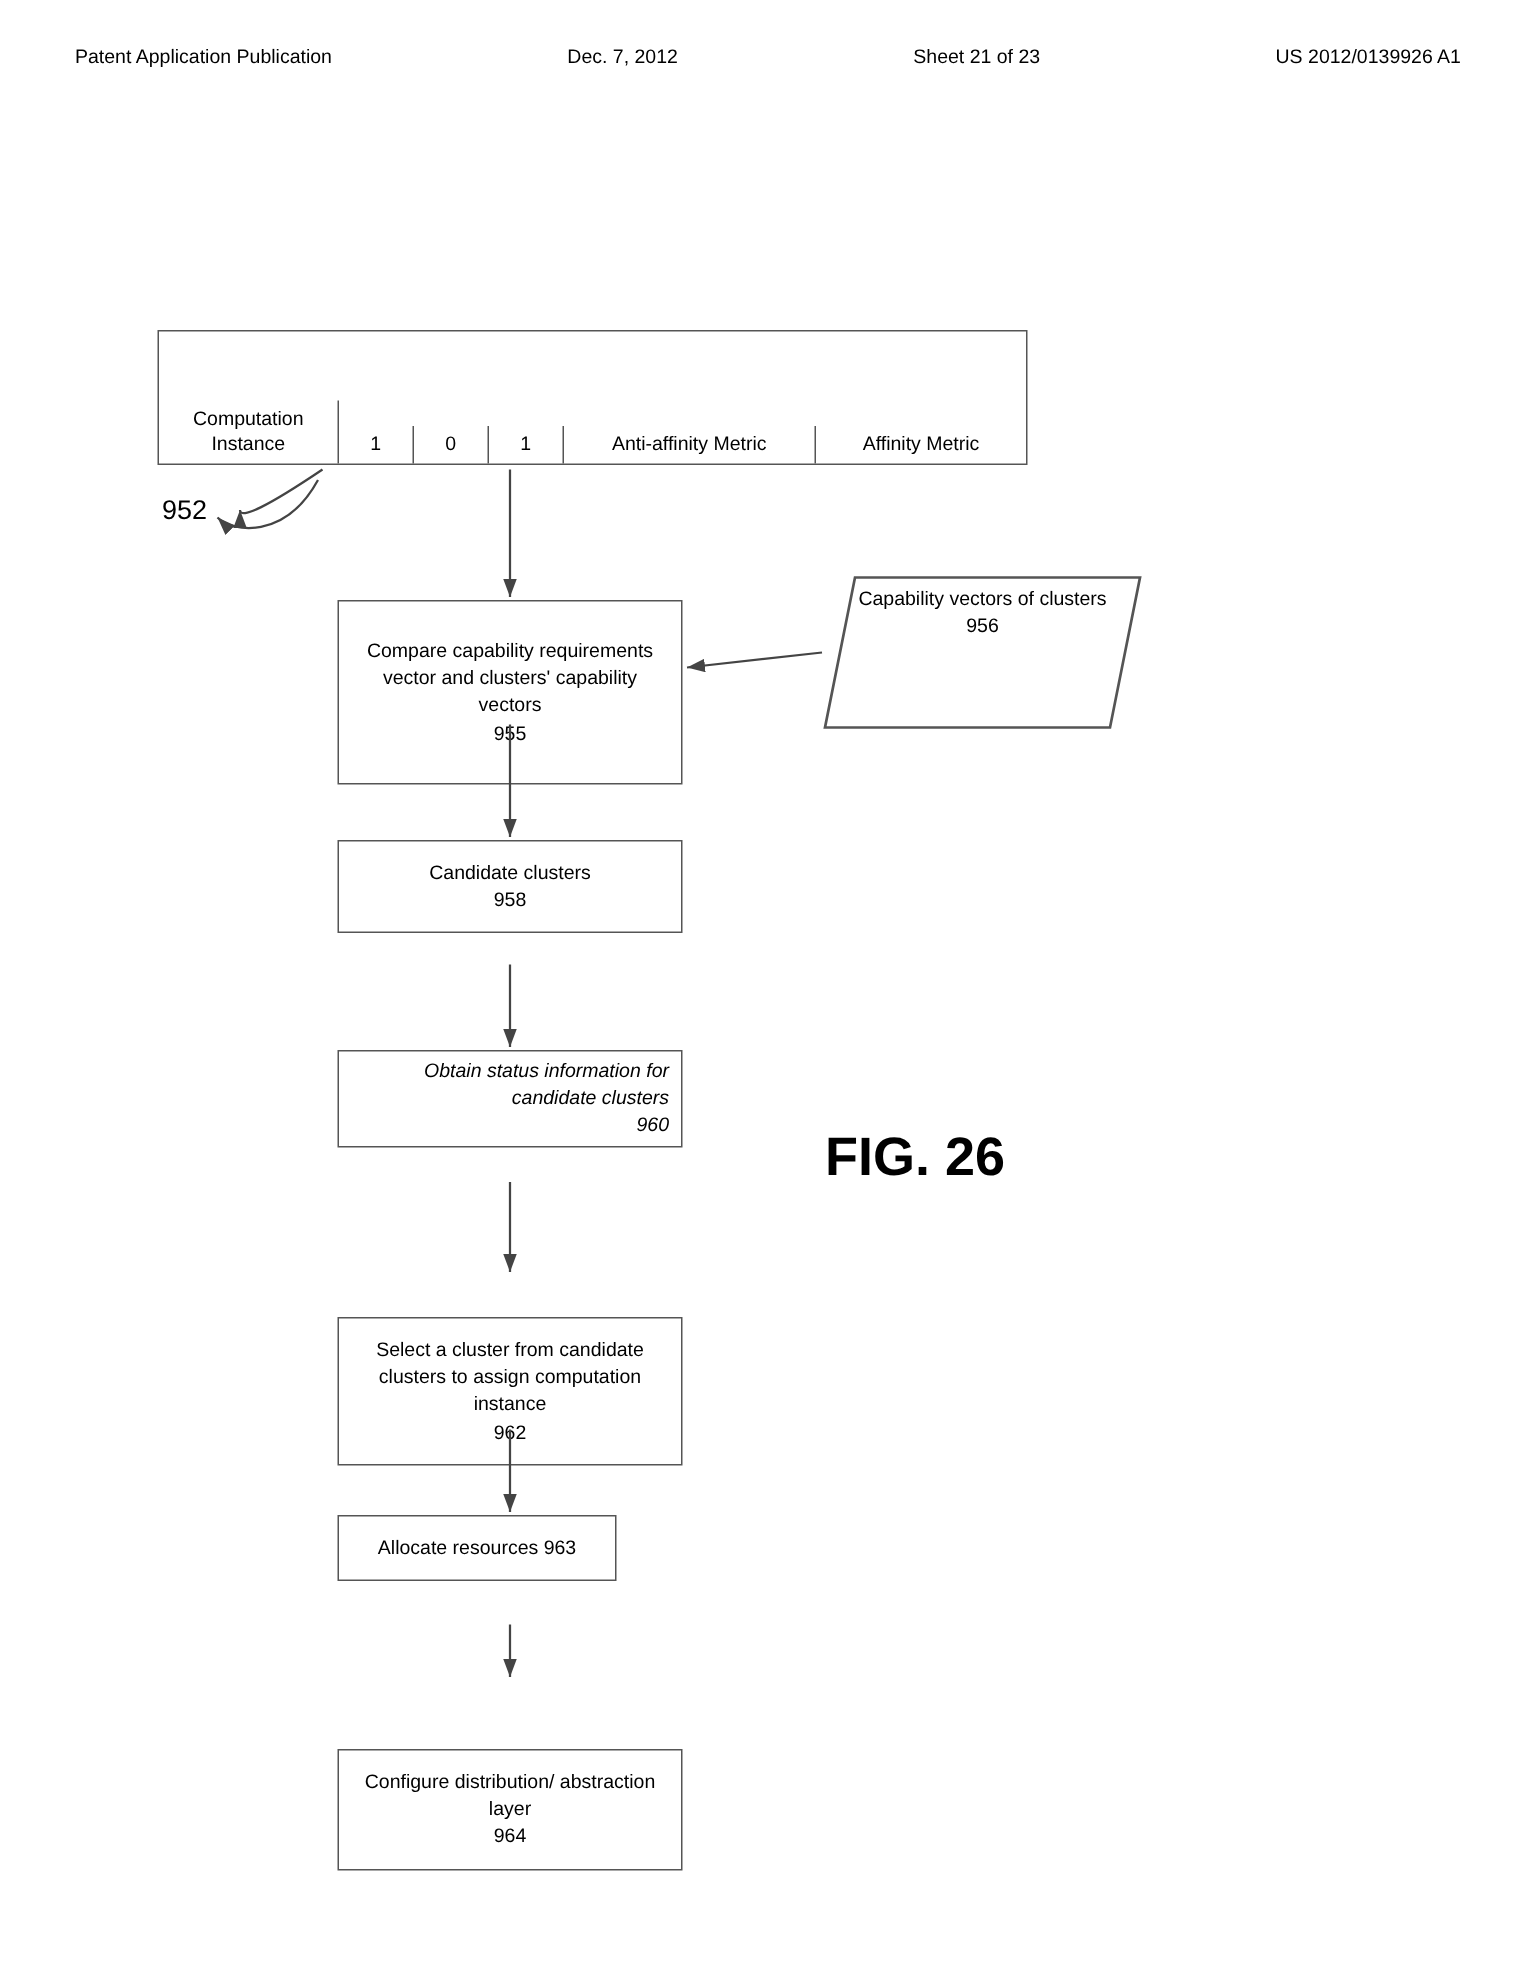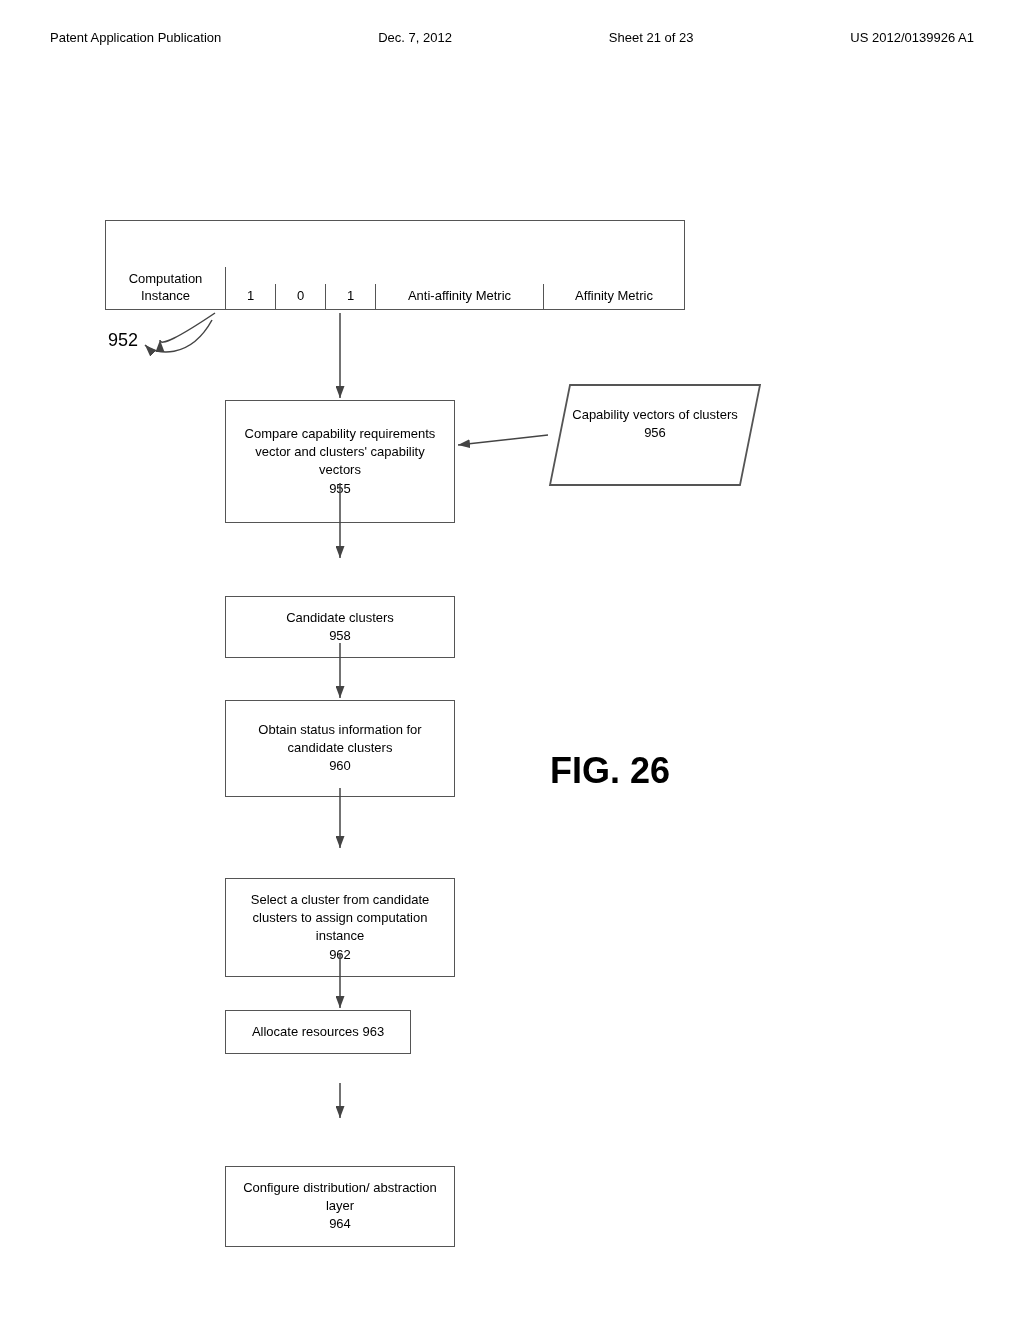--- a/index.html
+++ b/index.html
@@ -111,48 +111,47 @@
     }
 
     .para-text {
       position: absolute;
       top: 260px;
       left: 500px;
       width: 190px;
       text-align: center;
       font-size: 13px;
       line-height: 1.4;
-      margin-top: 16px;
     }
 
     
     .box-candidate {
       position: absolute;
       top: 430px;
       left: 165px;
       width: 230px;
       border: 1.5px solid #555;
       padding: 12px 8px;
       text-align: center;
       font-size: 13px;
       line-height: 1.4;
-      margin-top: 36px;
     }
 
     
     .box-obtain {
       position: absolute;
       top: 570px;
       left: 165px;
       width: 230px;
       border: 1.5px solid #555;
-      padding: 20px 8px;
-      text-align: center;
-      font-size: 13px;
-      line-height: 1.4;
+      padding: 4px 8px;
+      text-align: right;
+      font-size: 13px;
+      line-height: 1.4;
+      font-style: italic;
     }
 
     
     .box-select {
       position: absolute;
       top: 748px;
       left: 165px;
       width: 230px;
       border: 1.5px solid #555;
       padding: 12px 8px;

